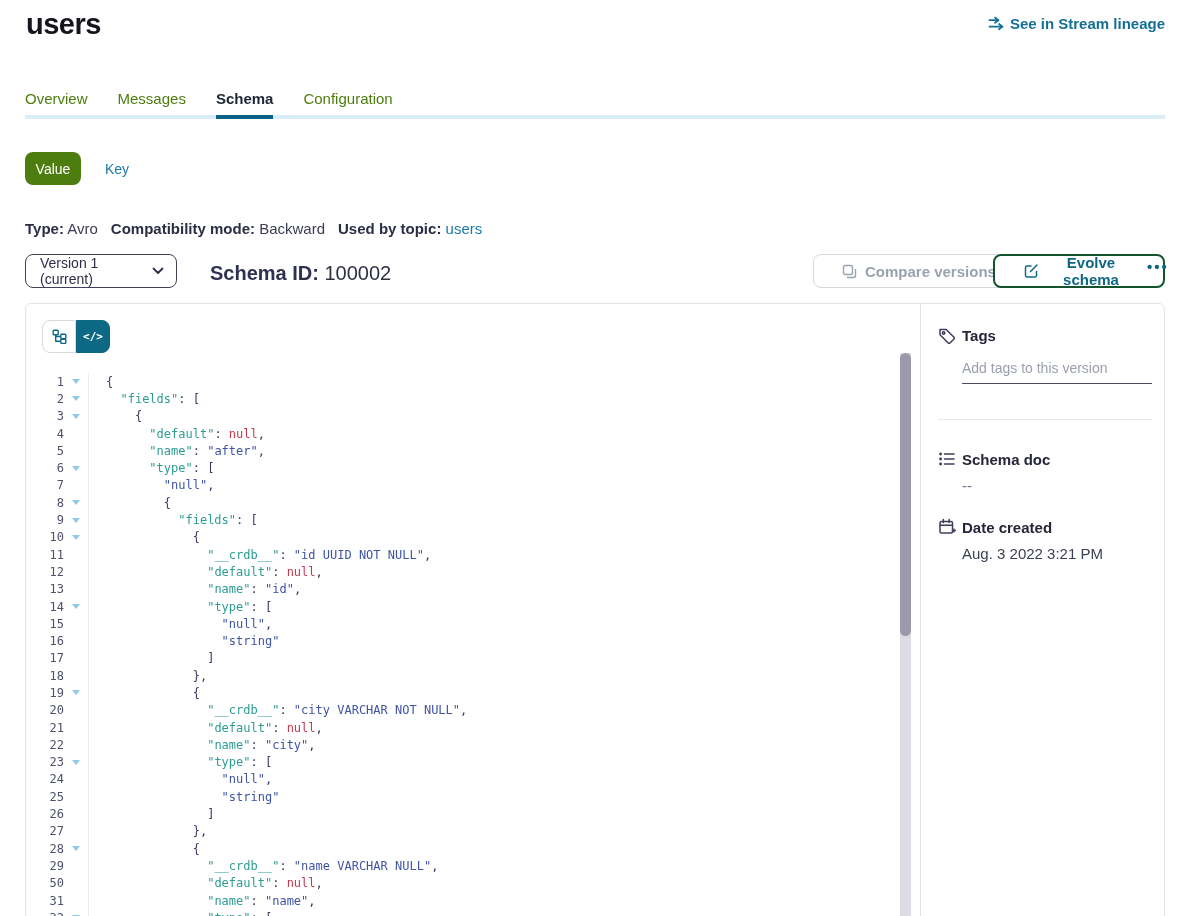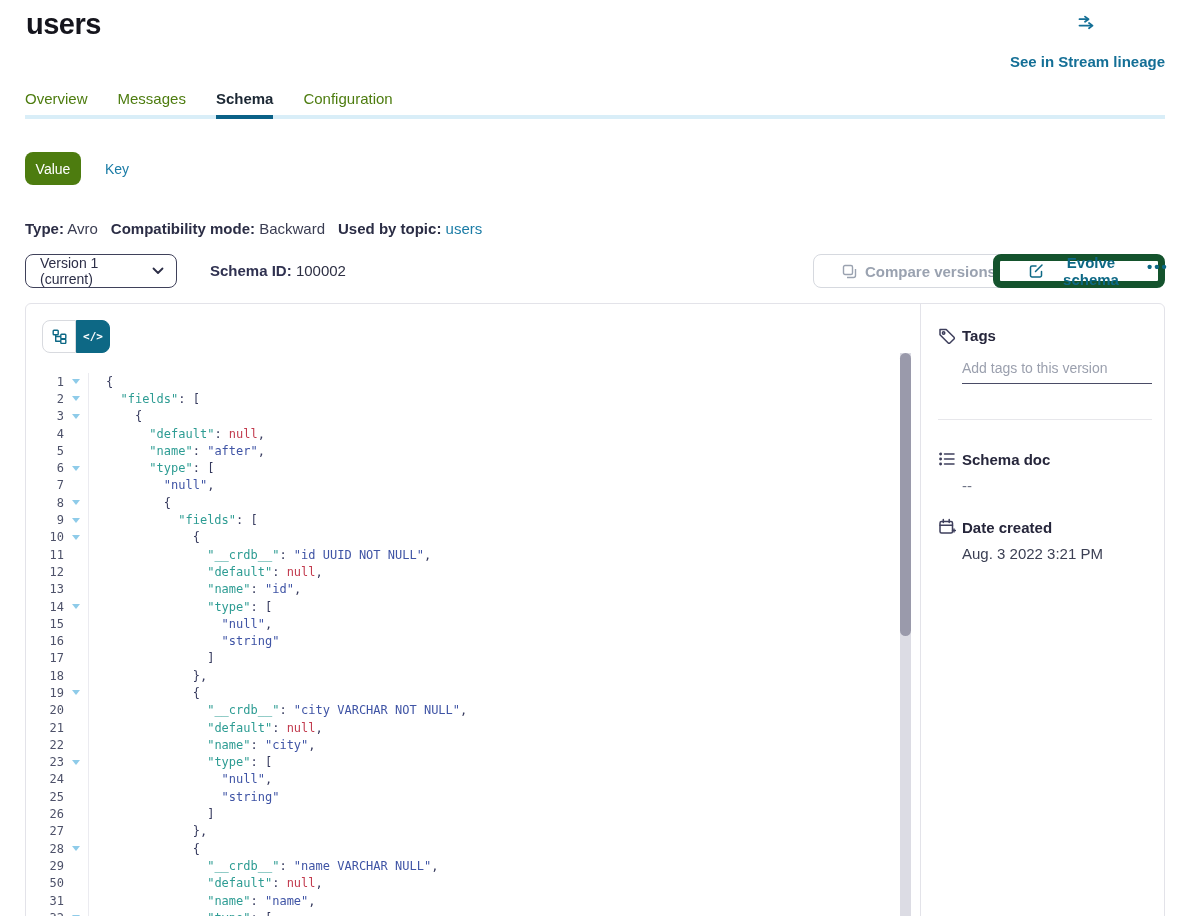--- a/index.html
+++ b/index.html
@@ -2,22 +2,22 @@
 <html><head>
 <meta charset="utf-8">
 <style>
   * { margin:0; padding:0; box-sizing:border-box; }
   body { background:#fff; }
   .page { position:relative; width:1189px; height:916px; overflow:hidden; background:#fff;
           font-family:"Liberation Sans", sans-serif; color:#2e3044; }
 
   
   .page-title { position:absolute; left:26px; top:8px; font-size:29px; font-weight:800; color:#15151d; letter-spacing:-0.5px; }
-  .lineage-link { position:absolute; right:24px; top:15px; display:flex; align-items:center; gap:23px;
-                  color:#146f96; font-size:15px; font-weight:700; cursor:pointer;flex-direction:column; }
+  .lineage-link { position:absolute; right:24px; top:15px; display:flex; align-items:center; gap:4px;
+                  color:#146f96; font-size:15px; font-weight:700; cursor:pointer; }
 
   
   .tabs { position:absolute; left:25px; top:90px; width:1140px; height:29px; display:flex; gap:30px; }
   .tabs-underline { position:absolute; left:0; top:25px; width:1140px; height:4px; background:#d9eef8; }
   .tab { position:relative; font-size:15px; font-weight:400; color:#4d7c0f; cursor:pointer; z-index:1; }
   .tab.active { color:#1b2733; font-weight:700; }
   .tab.active::after { content:''; position:absolute; left:0; right:0; top:25px; height:4px; background:#0a6187; }
 
   
   .vk-toggle { position:absolute; left:25px; top:152px; display:flex; align-items:center; }
@@ -28,26 +28,26 @@
   
   .meta-row { position:absolute; left:25px; top:220px; display:flex; gap:13px; font-size:15px; color:#3a3d52; }
   .meta-item b { color:#2b2d45; font-weight:700; }
   .meta-link { color:#1b7ca6; cursor:pointer; }
 
   
   .version-bar { position:absolute; left:25px; top:254px; width:1140px; height:35px; }
   .version-select { position:absolute; left:0; top:0; width:152px; height:34px; border:1px solid #3f415a; border-radius:8px;
                     display:flex; align-items:center; padding:0 12px 0 14px; font-size:14px; color:#2c2e47; cursor:pointer; background:#fff; }
   .version-select .vs-label { flex:1; }
-  .schema-id { position:absolute; left:185px; top:8px; font-size:15px; }
+  .schema-id { position:absolute; left:185px; top:8px; font-size:20px; }
   .schema-id b { color:#2f3150; font-weight:700; }
   .btn { height:34px; border-radius:8px; display:inline-flex; align-items:center; gap:8px; font-size:15px;
          font-family:inherit; background:#fff; cursor:pointer; padding:0 28px; }
   .btn-compare { position:absolute; left:788px; top:0; border:1px solid #d6d9df; color:#9aa2b0; font-weight:600; cursor:default; }
-  .btn-evolve { position:absolute; left:968px; top:0; border:7px solid #14532d; color:#0d6885; font-weight:700; }
+  .btn-evolve { position:absolute; left:968px; top:0; border:2px solid #14532d; color:#0d6885; font-weight:700; }
   .more-menu { position:absolute; left:1122px; top:4px; border:none; background:none; color:#0d6885;
                font-size:15px; font-weight:800; letter-spacing:2px; cursor:pointer; }
 
   
   .panel { position:absolute; left:25px; top:303px; width:1140px; height:625px;
            border:1px solid #e3e3e9; border-radius:6px; background:#fff; }
   .view-toggle { position:absolute; left:16px; top:16px; display:flex; height:33px; z-index:2; }
   .vt-tree { width:34px; height:33px; background:#fff; border:1px solid #d8dadf; border-radius:8px 0 0 8px;
              display:flex; align-items:center; justify-content:center; cursor:pointer; }
   .vt-code { width:34px; height:33px; background:#0d6885; border:1px solid #0d6885; border-radius:0 8px 8px 0;

